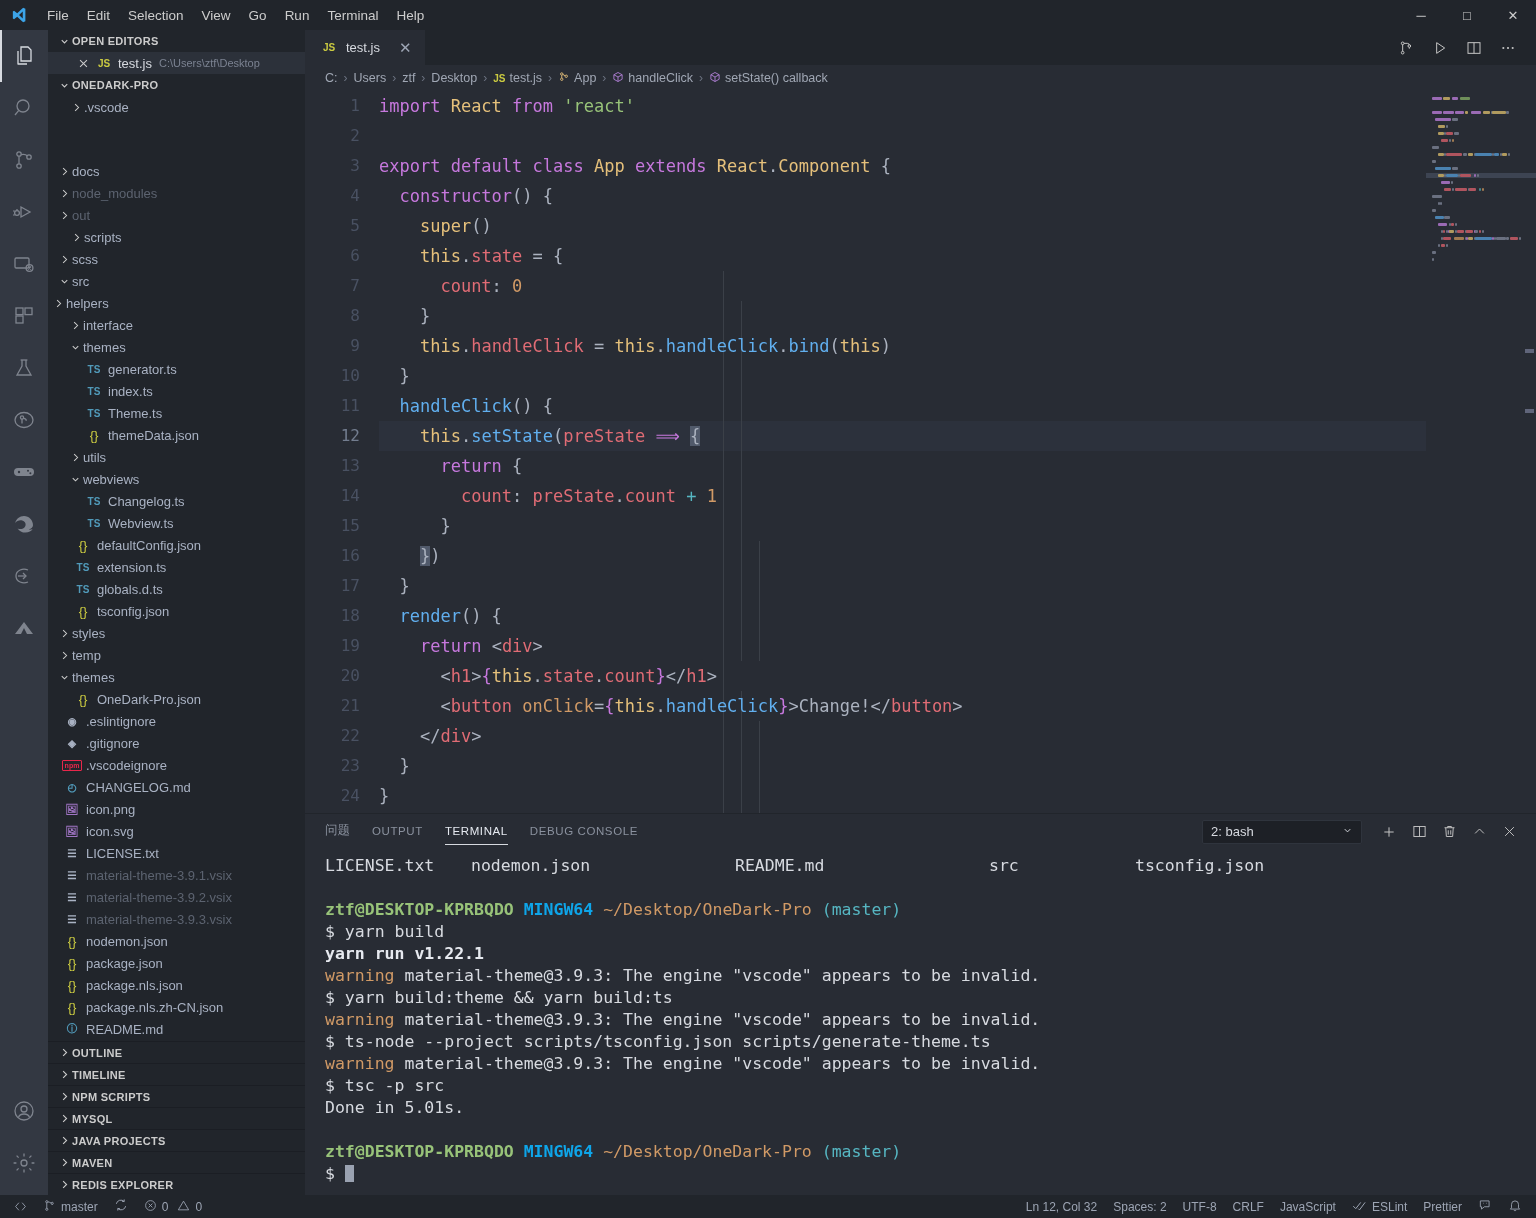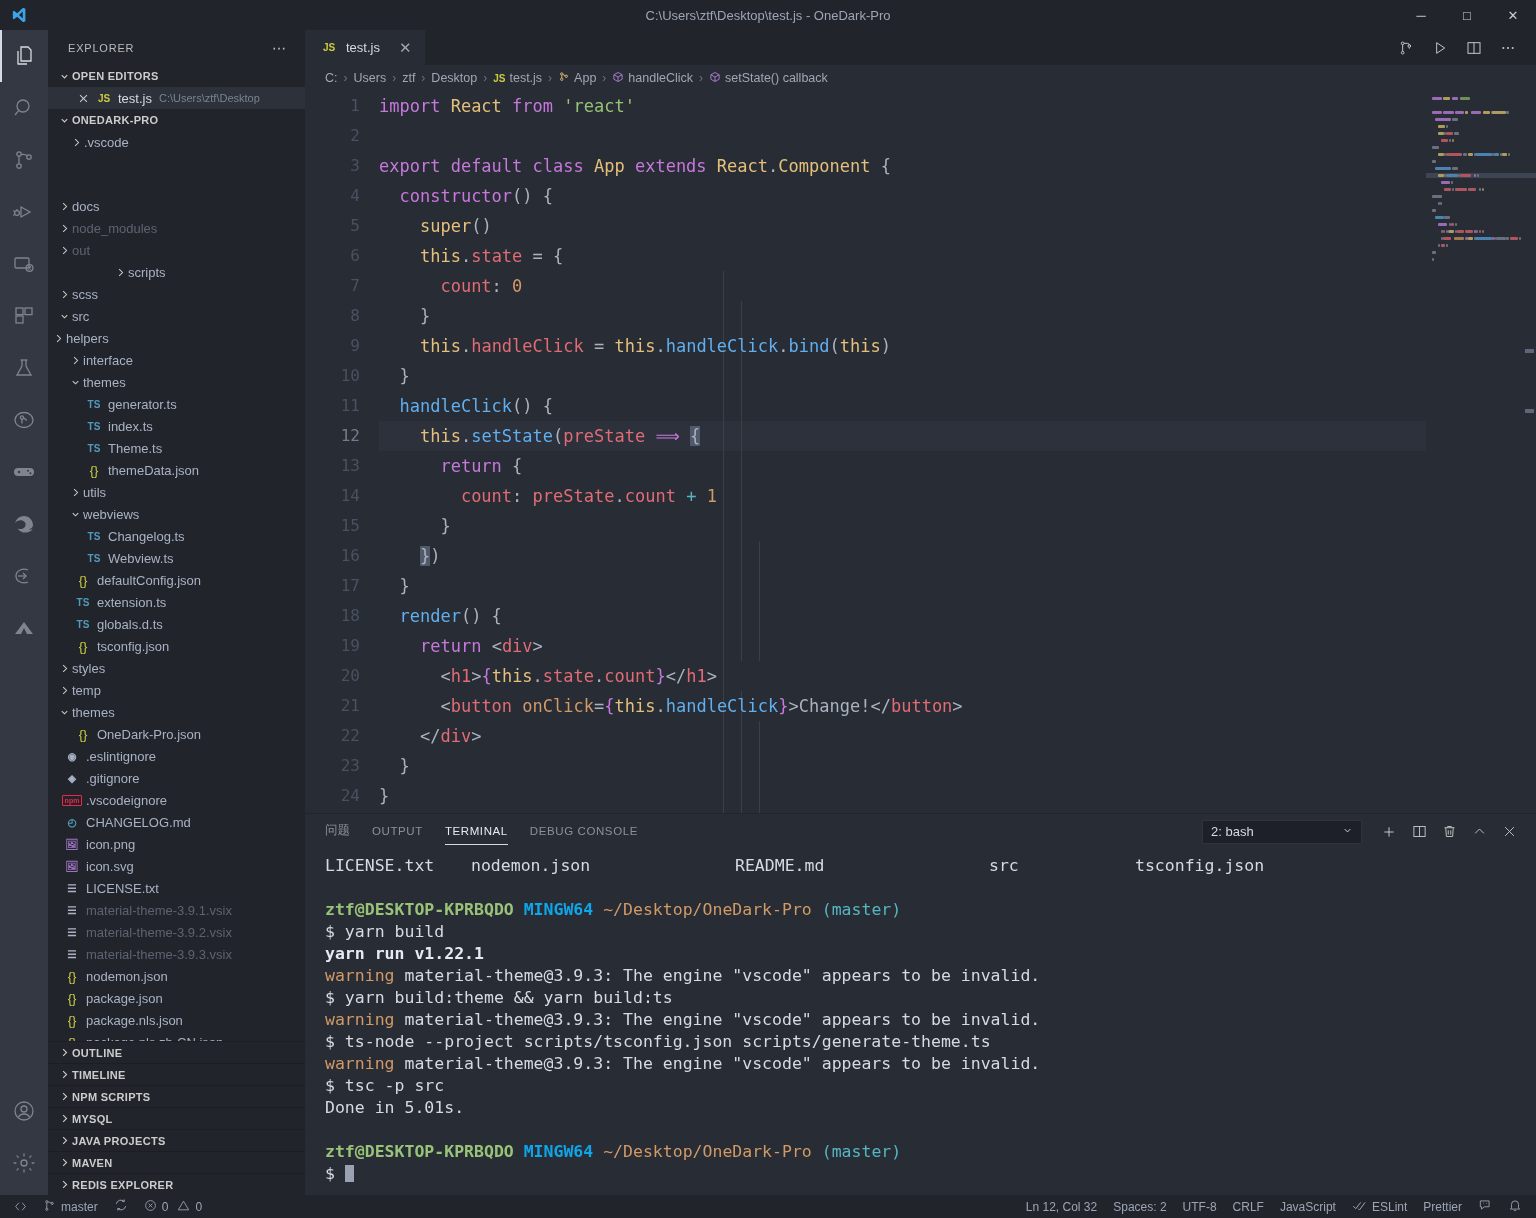--- a/index.html
+++ b/index.html
@@ -212,21 +212,30 @@
 <body>
 
 <div class="app">
 
   <div class="titlebar">
     <div class="vscode-logo">
       <svg width="18" height="18" viewBox="0 0 24 24">
         <path fill="#3ca4e8" d="M17.5 2.2 9.6 9.6 5.4 6.4l-1.6.8v9.6l1.6.8 4.2-3.2 7.9 7.4 3-1.4V3.6l-3-1.4zM17 7.2v9.6l-5-4.8 5-4.8zM6.6 9.3 4.3 12l2.3 2.7V9.3z"></path>
       </svg>
     </div>
-    <div class="window-title">C:\Users\ztf\Desktop\test.js - OneDark-Pro</div>
+    <div class="menus">
+      <div class="menu-item">File</div>
+      <div class="menu-item">Edit</div>
+      <div class="menu-item">Selection</div>
+      <div class="menu-item">View</div>
+      <div class="menu-item">Go</div>
+      <div class="menu-item">Run</div>
+      <div class="menu-item">Terminal</div>
+      <div class="menu-item">Help</div>
+    </div>
     <div class="win-controls">
       <div class="win-btn">─</div>
       <div class="win-btn">□</div>
       <div class="win-btn close">✕</div>
     </div>
   </div>
 
   <div class="body-row">
 
     <div class="activitybar">
@@ -350,24 +359,20 @@
             <svg width="24" height="24" viewBox="0 0 24 24" fill="none" stroke="currentColor" stroke-width="1.3">
               <circle cx="12" cy="12" r="3"></circle>
               <path d="M12 2.6v2.8M12 18.6v2.8M4.4 12H1.6M22.4 12h-2.8M6.6 6.6 4.6 4.6M19.4 19.4l-2-2M6.6 17.4l-2 2M19.4 4.6l-2 2"></path>
             </svg>
           </span>
         </div>
       </div>
     </div>
 
     <div class="sidebar">
-      <div class="sb-header">
-        <span>EXPLORER</span>
-        <span class="sb-more">⋯</span>
-      </div>
       <div class="sb-scroll">
 
         <div class="section-head">
           <span class="twisty">
             <svg width="11" height="11" viewBox="0 0 16 16" fill="none" stroke="currentColor" stroke-width="1.6">
                 <path d="M4 6l4 4 4-4"></path>
               </svg>
           </span>
           <span>OPEN EDITORS</span>
         </div>
@@ -418,21 +423,21 @@
               <span class="label">node_modules</span>
             </div>
             <div class="row muted" style="padding-left: 8px;">
               <span class="twisty">
                 <svg width="11" height="11" viewBox="0 0 16 16" fill="none" stroke="currentColor" stroke-width="1.5">
                   <path d="M6 3l5 5-5 5"></path>
                 </svg>
               </span>
               <span class="label">out</span>
             </div>
-            <div class="row" style="padding-left: 20px; margin-left: 44px;">
+            <div class="row" style="padding-left: 20px;">
               <span class="twisty">
                 <svg width="11" height="11" viewBox="0 0 16 16" fill="none" stroke="currentColor" stroke-width="1.5">
                   <path d="M6 3l5 5-5 5"></path>
                 </svg>
               </span>
               <span class="label">scripts</span>
             </div>
             <div class="row" style="padding-left: 8px;">
               <span class="twisty">
                 <svg width="11" height="11" viewBox="0 0 16 16" fill="none" stroke="currentColor" stroke-width="1.5">

